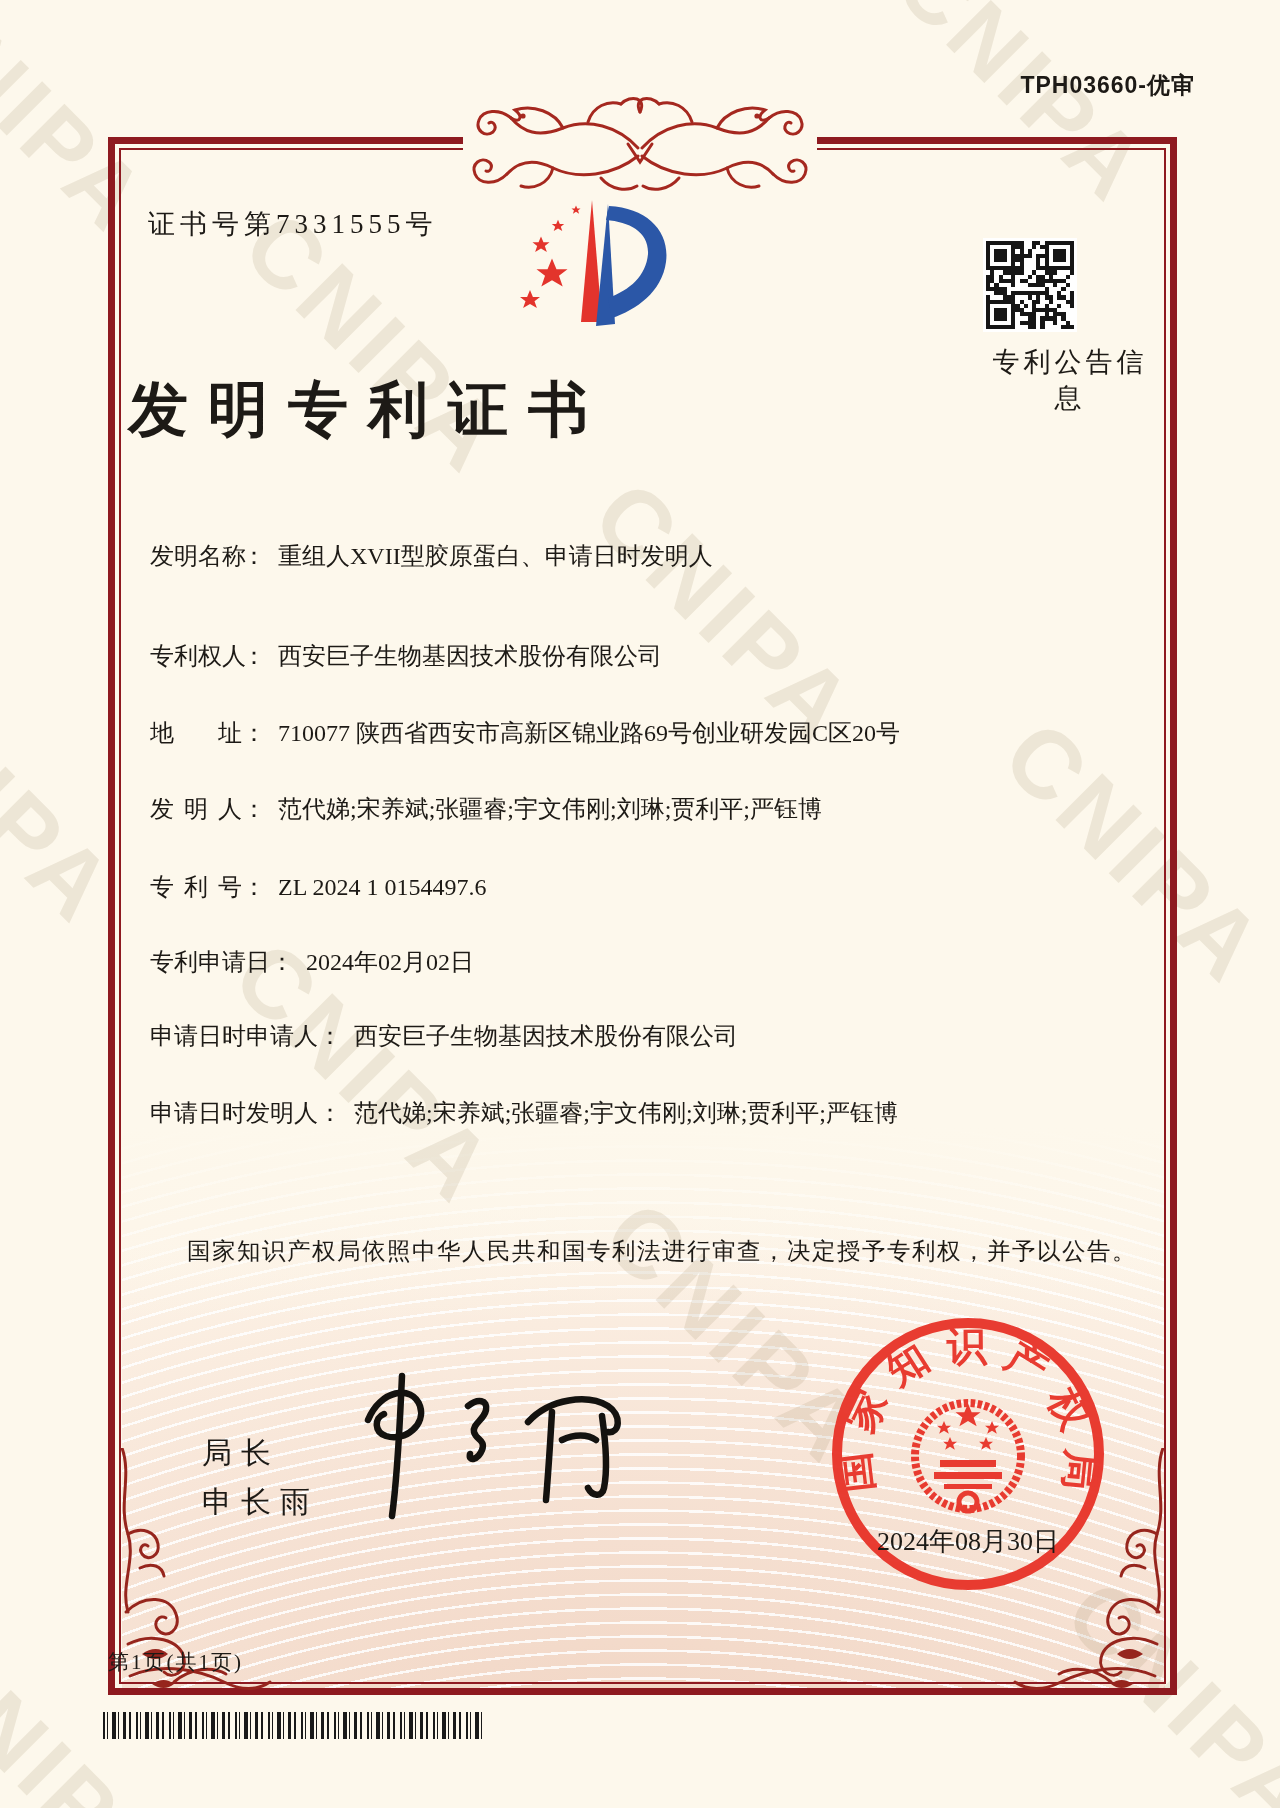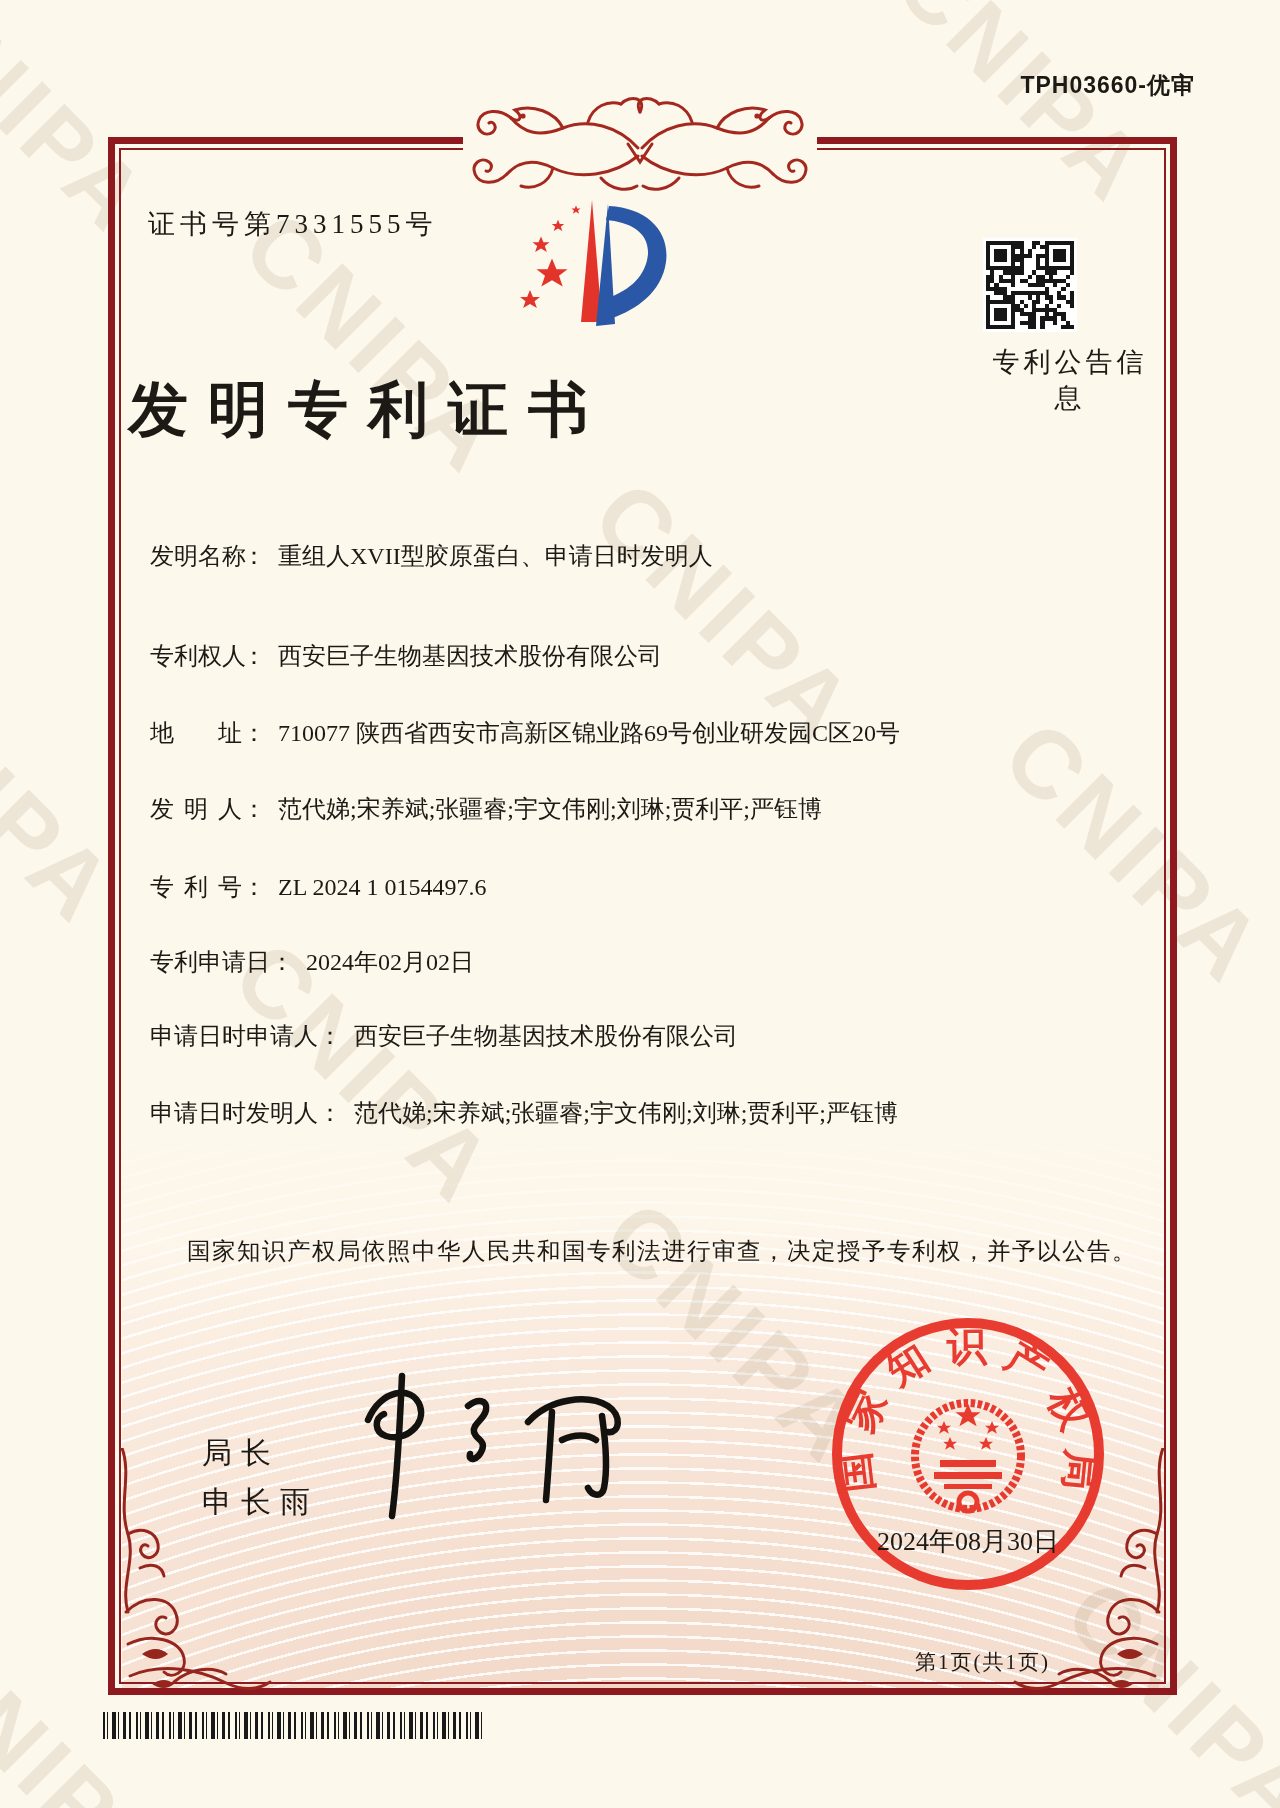--- a/index.html
+++ b/index.html
@@ -66,21 +66,21 @@
     font-size:23.5px;line-height:47px;letter-spacing:1.5px;}
   .legal .l1{text-indent:2em;}
   
   .signoff{position:absolute;left:182px;top:1428px;z-index:4;
     font-family:"Liberation Sans","DejaVu Sans",sans-serif;
     font-size:30px;letter-spacing:9px;line-height:49px;margin-left:20px;}
   .signature{position:absolute;left:340px;top:1368px;z-index:4;}
   
   .seal{position:absolute;left:824px;top:1310px;z-index:5;opacity:0.96;}
   
-  .page-no{position:absolute;left:108px;top:1648px;width:942px;text-align:right;
+  .page-no{position:absolute;left:108px;top:1648px;width:942px;text-align:left;
     font-size:21px;z-index:4;letter-spacing:2px;}
   .barcode{
     position:absolute;left:103px;top:1712px;width:380px;height:27px;z-index:4;
     background:repeating-linear-gradient(90deg,
       #191919 0 2px, transparent 2px 4px,
       #191919 4px 5px, transparent 5px 9px,
       #191919 9px 13px, transparent 13px 15px,
       #191919 15px 16px, transparent 16px 20px,
       #191919 20px 23px, transparent 23px 26px,
       #191919 26px 28px, transparent 28px 33px);

